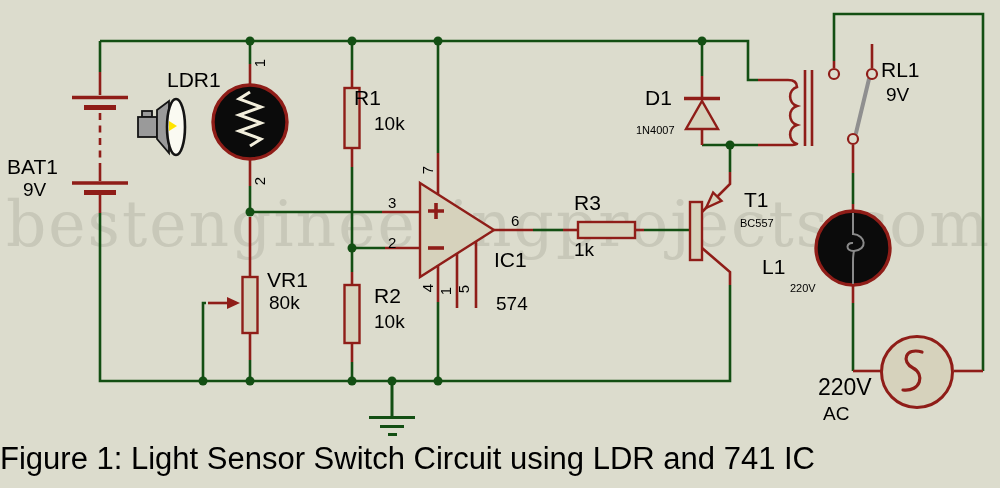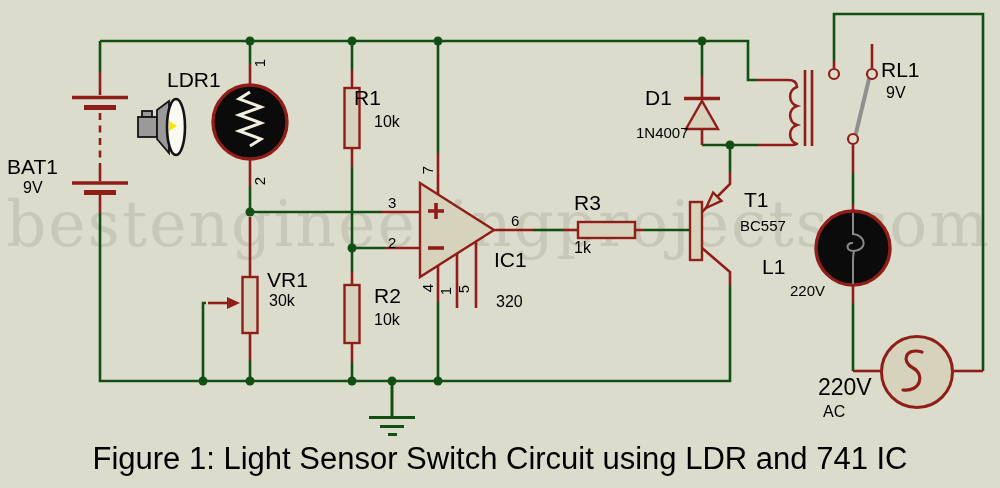--- a/index.html
+++ b/index.html
@@ -28,27 +28,27 @@
   .contact{fill:var(--background);stroke:var(--comp);stroke-width:2.2}
   .lever{stroke:var(--lever);stroke-width:4;fill:none;stroke-linecap:round}
   .filament{stroke:#8a8a8a;stroke-width:2;fill:none}
   .zig{stroke:#f2eedc;stroke-width:3;fill:none;stroke-linejoin:miter}
   .sine{stroke:var(--comp);stroke-width:3.2;fill:none;stroke-linecap:round}
   .sign{stroke:var(--comp);stroke-width:3.6;fill:none}
   .torchgray{fill:#9a9a9a;stroke:#141414;stroke-width:1.8}
   .lens{fill:#fafaf2;stroke:#141414;stroke-width:2.6}
   .lbl,.val,.pin,.pinv,.vall{position:absolute;z-index:3;color:var(--text);white-space:nowrap}
   .lbl{font-size:21px}
-  .val{font-size:16px}
-  .vals{position:absolute;z-index:3;color:var(--text);white-space:nowrap;font-size:15px}
+  .val{font-size:19px}
+  .vals{position:absolute;z-index:3;color:var(--text);white-space:nowrap;font-size:11px}
   .vall{font-size:23px}
   .pin{font-size:15px}
   .pinv{font-size:15px;width:16px;height:16px;line-height:16px;text-align:center;transform:rotate(-90deg)}
   .caption{
-    position:absolute;left:0;top:441px;width:1000px;text-align:center;z-index:3;
+    position:absolute;left:0;top:441px;width:1000px;z-index:3;
     font-size:31px;color:#000;letter-spacing:0px;
   }
 </style>
 </head>
 <body>
 
 <div class="stage">
 
   <div class="watermark">bestengineeringprojects.com</div>
 
@@ -208,33 +208,33 @@
   </svg>
 
   <span class="lbl" style="left:7px;top:155px">BAT1</span>
   <span class="val" style="left:23px;top:179px">9V</span>
   <span class="lbl" style="left:167px;top:68px">LDR1</span>
   <span class="pinv" style="left:252px;top:55px">1</span>
   <span class="pinv" style="left:252px;top:173px">2</span>
   <span class="lbl" style="left:354px;top:86px">R1</span>
   <span class="val" style="left:374px;top:113px">10k</span>
   <span class="lbl" style="left:267px;top:268px">VR1</span>
-  <span class="val" style="left:269px;top:292px">30k</span>
+  <span class="val" style="left:269px;top:292px">80k</span>
   <span class="lbl" style="left:374px;top:284px">R2</span>
   <span class="val" style="left:374px;top:311px">10k</span>
 
   <span class="pinv" style="left:420px;top:162px">7</span>
   <span class="pin" style="left:388px;top:194px">3</span>
   <span class="pin" style="left:388px;top:234px">2</span>
   <span class="pin" style="left:511px;top:212px">6</span>
   <span class="pinv" style="left:420px;top:280px">4</span>
   <span class="pinv" style="left:438px;top:283px">1</span>
   <span class="pinv" style="left:456px;top:281px">5</span>
   <span class="lbl" style="left:494px;top:248px">IC1</span>
-  <span class="val" style="left:496px;top:293px">320</span>
+  <span class="val" style="left:496px;top:293px">574</span>
 
   <span class="lbl" style="left:574px;top:191px">R3</span>
   <span class="val" style="left:574px;top:239px">1k</span>
   <span class="lbl" style="left:645px;top:86px">D1</span>
   <span class="vals" style="left:636px;top:124px">1N4007</span>
   <span class="lbl" style="left:744px;top:188px">T1</span>
   <span class="vals" style="left:740px;top:217px">BC557</span>
   <span class="lbl" style="left:881px;top:58px">RL1</span>
   <span class="val" style="left:886px;top:84px">9V</span>
   <span class="lbl" style="left:762px;top:255px">L1</span>

